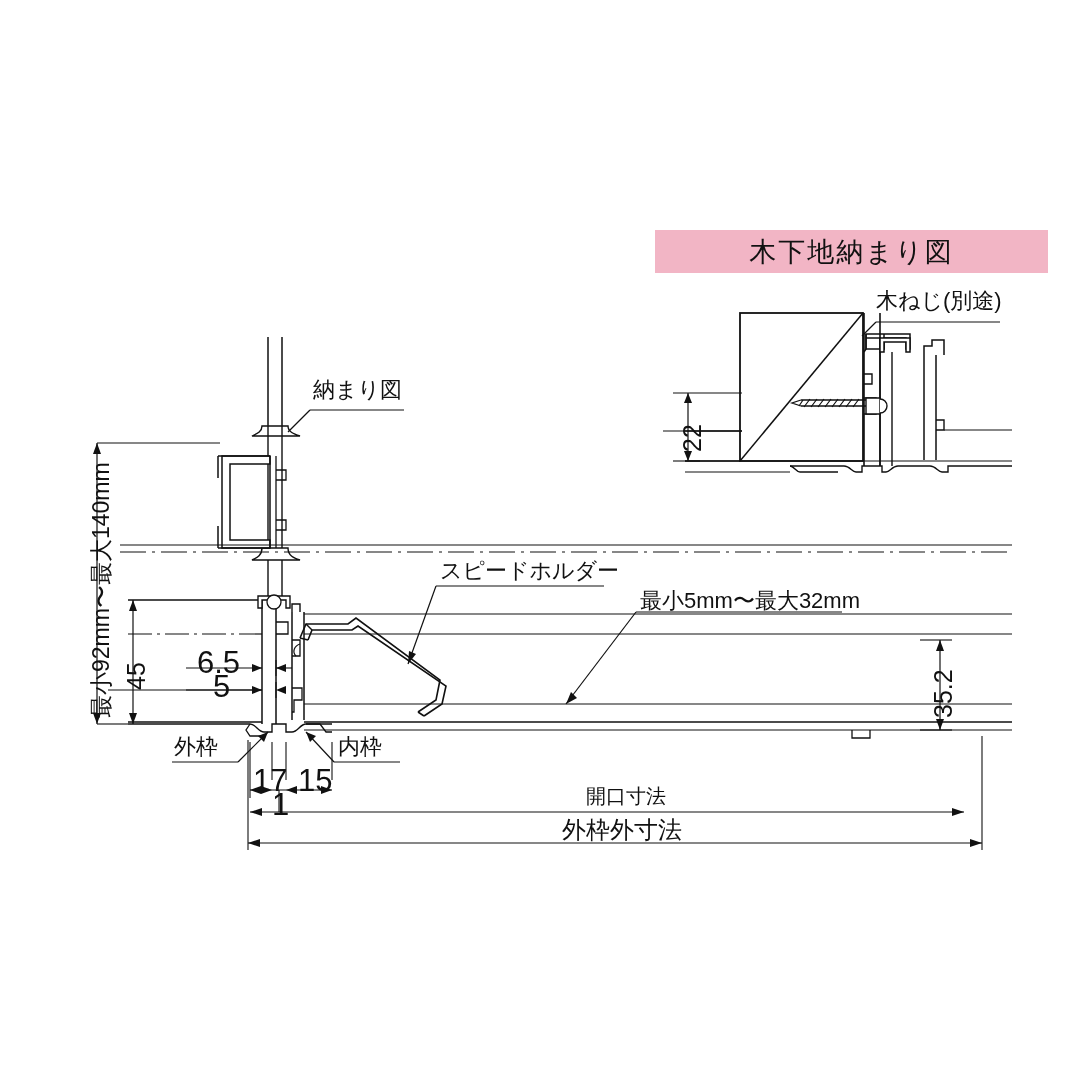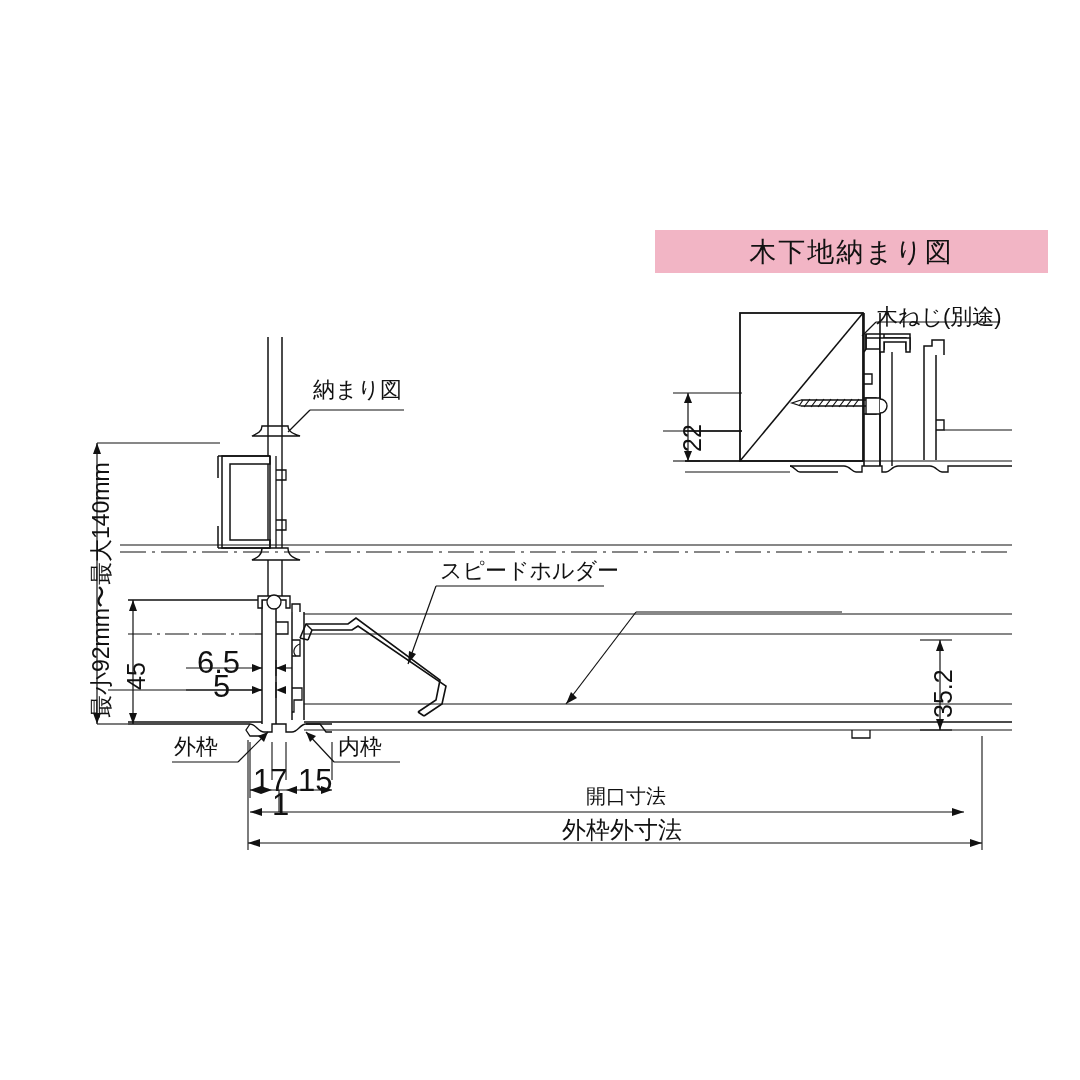--- a/index.html
+++ b/index.html
@@ -235,20 +235,21 @@
         <path d="M306,732 L310,742 L316,736 Z" fill="#111" stroke="none"></path>
       </g>
     </g>
   </svg>
 
   <div class="lbl" style="left:313px;top:378px;">納まり図</div>
 
   <div class="lbl" style="left:440px;top:559px;">スピードホルダー</div>
 
 
+  <div class="lbl" style="left:640px;top:589px;">最小5mm〜最大32mm</div>
 
   <div class="lbl" style="left:174px;top:735px;">外枠</div>
 
   <div class="lbl" style="left:338px;top:735px;">内枠</div>
 
   <div class="dim rot90" style="left:86px;top:718px;font-size:23px;">最小92mm〜最大140mm</div>
 
   <div class="dim rot90" style="left:122px;top:690px;font-size:25px;">45</div>
 
   <div class="dim" style="left:197px;top:645px;">6.5</div>
@@ -260,17 +261,17 @@
   <div class="dim" style="left:298px;top:763px;">15</div>
 
   <div class="dim" style="left:272px;top:787px;">1</div>
 
   <div class="dim rot90" style="left:929px;top:718px;font-size:25px;">35.2</div>
 
   <div class="dim" style="left:586px;top:783px;font-size:20px;">開口寸法</div>
 
   <div class="dim" style="left:562px;top:814px;font-size:24px;">外枠外寸法</div>
 
-  <div class="lbl" style="left:876px;top:305px;">木ねじ(別途)</div>
+  <div class="lbl" style="left:876px;top:289px;">木ねじ(別途)</div>
 
   <div class="dim rot90" style="left:678px;top:452px;font-size:25px;">22</div>
 
 </div>
 
 </body></html>

